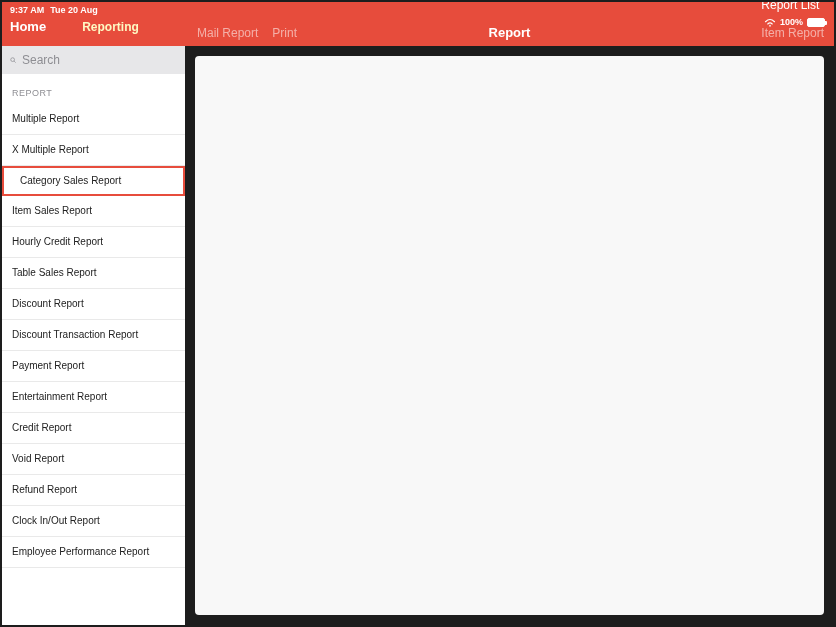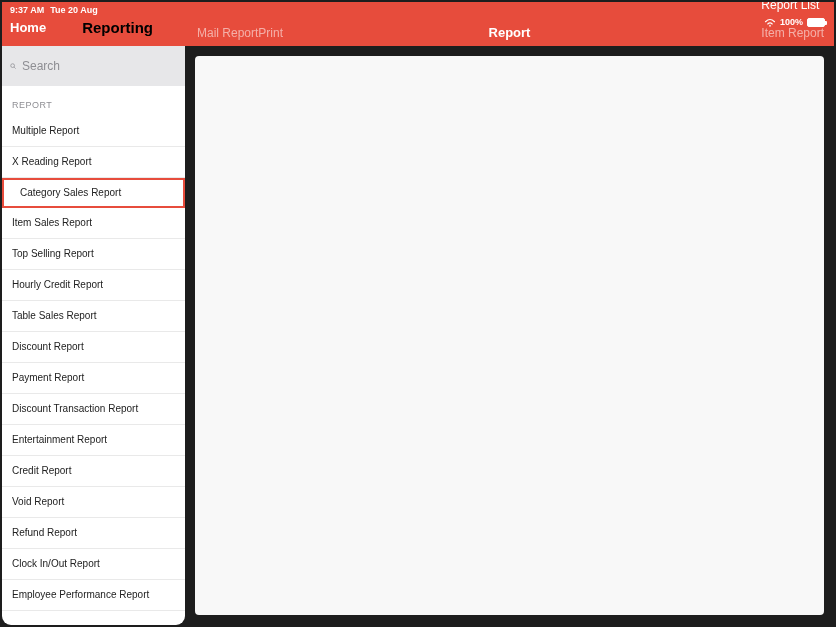--- a/index.html
+++ b/index.html
@@ -20,21 +20,20 @@
       width: 100%;
       height: 100%;
     }
     .sidebar {
       width: 183px;
       flex-shrink: 0;
       background: #fff;
       display: flex;
       flex-direction: column;
       position: relative;
-      border-radius: 9px;
     }
     .sidebar-header {
       background: #e74c3c;
       height: 44px;
       position: relative;
     }
     .status-bar {
       display: flex;
       align-items: center;
       gap: 6px;
@@ -48,27 +47,27 @@
       align-items: center;
       padding: 4px 8px 6px 8px;
       gap: 36px;
     }
     .nav-home {
       color: #fff;
       font-size: 13px;
       font-weight: 700;
     }
     .nav-title {
-      color: #000000;
-      font-size: 15px;
+      color: #fef9c3;
+      font-size: 12px;
       font-weight: 700;
     }
     .search-bar {
       background: #e7e7e9;
-      height: 40px;
+      height: 28px;
       display: flex;
       align-items: center;
       padding: 0 8px;
       gap: 6px;
     }
     .search-icon {
       width: 12px;
       height: 12px;
       fill: none;
       stroke: #8e8e93;
@@ -151,20 +150,21 @@
       height: 4px;
       background: #fff;
       border-radius: 0 1px 1px 0;
     }
     .wifi-icon {
       width: 12px;
       height: 9px;
     }
     .header-left {
       display: flex;
+      gap: 14px;
       text-align: center;
     }
     .header-btn {
       font-size: 12px;
       color: rgba(255,255,255,0.55);
       cursor: pointer;
     }
     .header-center {
       position: absolute;
       left: 50%;
@@ -212,29 +212,28 @@
     <div class="search-bar">
       <svg class="search-icon" viewBox="0 0 16 16">
         <circle cx="7" cy="7" r="5"></circle>
         <line x1="11" y1="11" x2="15" y2="15"></line>
       </svg>
       <input class="search-input" type="text" placeholder="Search" style="">
     </div>
     <div class="section-header">REPORT</div>
     <div class="report-list" id="report-list">
         <div class="report-item">Multiple Report</div>
-        <div class="report-item">X Reading Report</div>
+        <div class="report-item">X Multiple Report</div>
         <div class="report-item highlighted">Category Sales Report</div>
         <div class="report-item">Item Sales Report</div>
-        <div class="report-item">Top Selling Report</div>
         <div class="report-item">Hourly Credit Report</div>
         <div class="report-item">Table Sales Report</div>
         <div class="report-item">Discount Report</div>
+        <div class="report-item">Discount Transaction Report</div>
         <div class="report-item">Payment Report</div>
-        <div class="report-item">Discount Transaction Report</div>
         <div class="report-item">Entertainment Report</div>
         <div class="report-item">Credit Report</div>
         <div class="report-item">Void Report</div>
         <div class="report-item">Refund Report</div>
         <div class="report-item">Clock In/Out Report</div>
         <div class="report-item">Employee Performance Report</div>
       </div>
   </aside>
 
   <main class="main">

